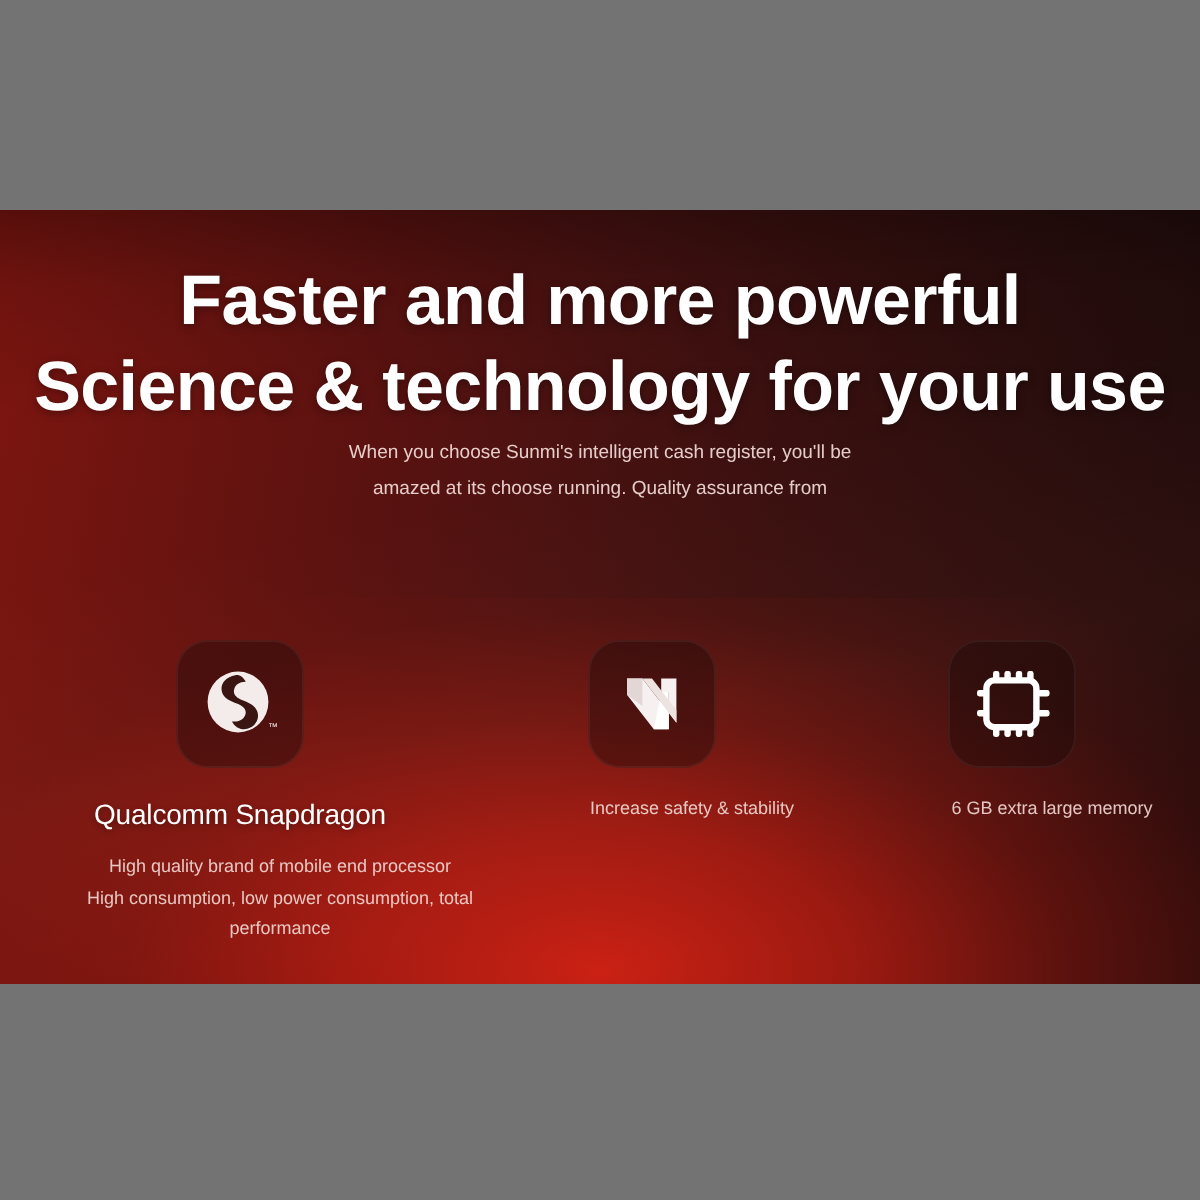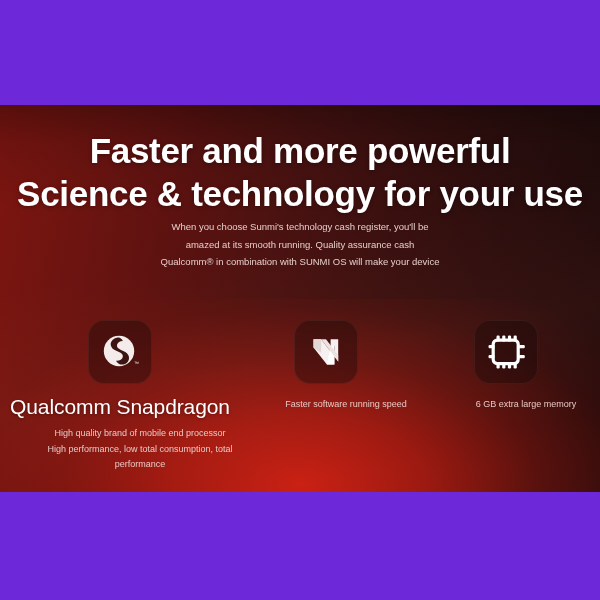--- a/index.html
+++ b/index.html
@@ -11,21 +11,21 @@
     height: 600px;
     background: #ffffff;
     font-family: "Liberation Sans", sans-serif;
     overflow: hidden;
   }
 
   #page {
     position: relative;
     width: 600px;
     height: 600px;
-    background: #6d28d9;
+    background: #737373;
   }
 
   
   .banner {
     position: absolute;
     left: 0;
     top: 105px;
     width: 600px;
     height: 387px;
     overflow: hidden;
@@ -145,21 +145,21 @@
     border: 1px solid rgba(255,255,255,0.055);
     display: flex;
     align-items: center;
     justify-content: center;
     margin-bottom: 13px;
   }
   .icon-box svg { display: block; }
 
   .feature-title {
     color: #ffffff;
-    font-size: 21px;
+    font-size: 14px;
     font-weight: 400;
     line-height: 20px;
     letter-spacing: -0.1px;
     margin-bottom: 9px;
     text-align: center;
     white-space: nowrap;
     text-shadow: 0 1px 3px rgba(0,0,0,0.35);
   }
   .feature-desc {
     color: #f0d6d2;
@@ -183,23 +183,22 @@
     <div class="bg-sheen"></div>
 
     <div class="banner-content">
 
       <div class="headline">
         <span class="headline-line">Faster and more powerful</span>
         <span class="headline-line">Science &amp; technology for your use</span>
       </div>
 
       <div class="subcopy">
-        <span class="subcopy-line">When you choose Sunmi's technology cash register, you'll be</span>
-        <span class="subcopy-line">amazed at its smooth running. Quality assurance cash</span>
-        <span class="subcopy-line">Qualcomm® in combination with SUNMI OS will make your device</span>
+        <span class="subcopy-line">When you choose Sunmi's intelligent cash register, you'll be</span>
+        <span class="subcopy-line">amazed at its choose running. Quality assurance from</span>
       </div>
 
       <div class="features">
 
         <div class="feature feature-0">
           <div class="icon-box">
             <span>
               <svg width="40" height="40" viewBox="0 0 40 40">
                 <circle cx="19" cy="19" r="15.2" fill="#f3eceb"></circle>
                 <path d="M17.6 5.6
@@ -213,41 +212,41 @@
                          C 18.0 16.7, 16.4 15.1, 17.1 12.6
                          C 17.7 10.3, 20.0 8.8, 22.9 8.9
                          C 21.6 6.5, 19.8 5.2, 17.6 5.6 Z" fill="#3a1512"></path>
                 <text x="34" y="33" font-family="'Liberation Sans', sans-serif" font-size="5" fill="#f3eceb">™</text>
               </svg>
             </span>
           </div>
           <div class="feature-title">Qualcomm Snapdragon</div>
           <div class="feature-desc">
             <span>High quality brand of mobile end processor</span>
-            <span>High performance, low total consumption, total</span>
+            <span>High consumption, low power consumption, total</span>
             <span>performance</span>
           </div>
         </div>
 
         <div class="feature feature-1">
           <div class="icon-box">
             <span>
               <svg width="38" height="38" viewBox="0 0 38 38">
                 <polygon points="6,6 13.5,6 31.5,29 31.5,6 24,6 24,12.5 31.5,12.5" fill="#ffffff" opacity="0"></polygon>
                 <path d="M6.5 6.2 L14.2 6.2 L31.2 28.4 L31.2 6.2 L23.6 6.2
                          L23.6 13.0 L27.4 13.0 L27.4 31.6 L19.9 31.6
                          L6.5 14.4 Z" fill="#f6f1f0"></path>
                 <path d="M6.5 6.2 L14.2 6.2 L14.2 20.0 L6.5 14.4 Z" fill="#e2d7d5"></path>
                 <path d="M23.6 13.0 L27.4 13.0 L27.4 31.6 L19.9 31.6 Z" fill="#ffffff"></path>
                 <path d="M14.2 6.2 L31.2 28.4 L31.2 22.0 L19.0 6.2 Z" fill="#ece3e1"></path>
               </svg>
             </span>
           </div>
           <div class="feature-desc">
-            <span>Faster software running speed</span>
+            <span>Increase safety &amp; stability</span>
           </div>
         </div>
 
         <div class="feature feature-2">
           <div class="icon-box">
             <span>
               <svg width="40" height="38" viewBox="0 0 40 38">
                 <g fill="#ffffff">
                   <rect x="10.5" y="2.5" width="3.2" height="6" rx="1.2"></rect>
                   <rect x="16.2" y="2.5" width="3.2" height="6" rx="1.2"></rect>

